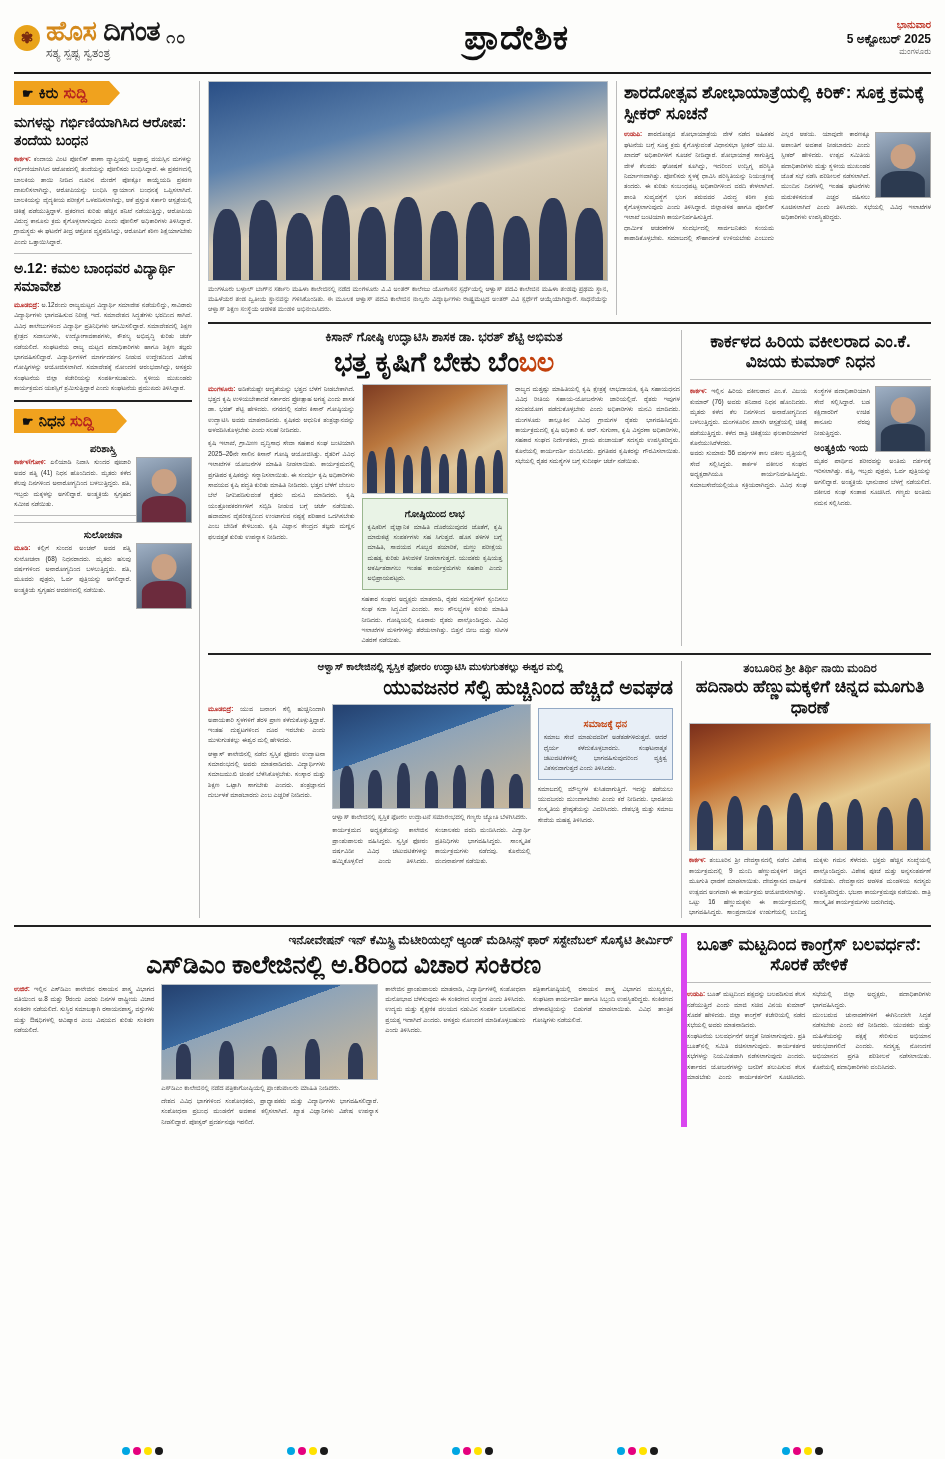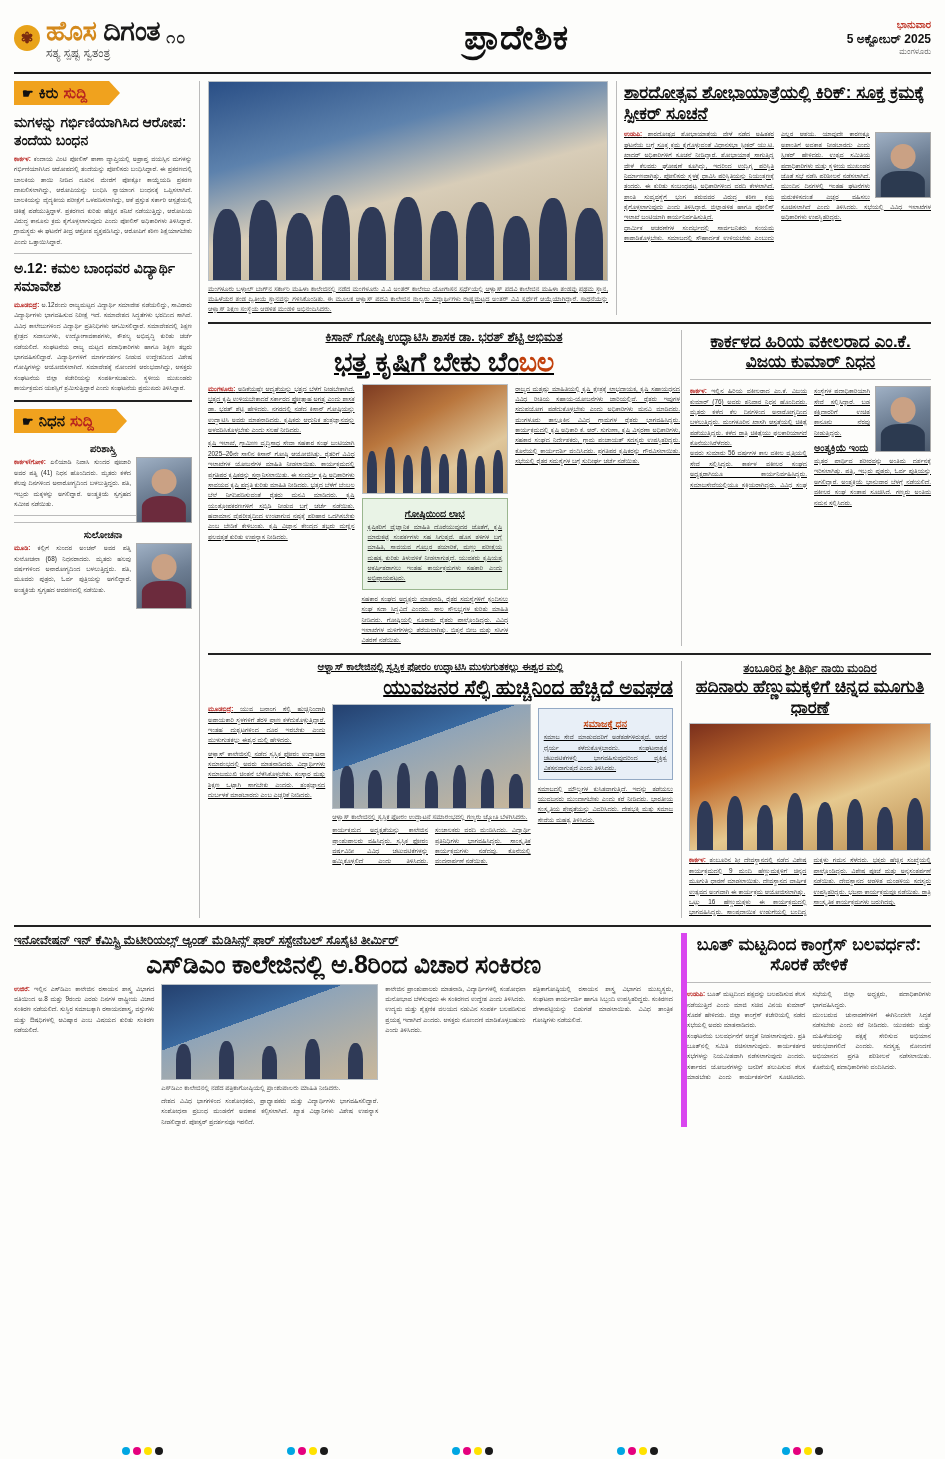--- a/index.html
+++ b/index.html
@@ -41,21 +41,21 @@
     flex: 1; text-align: center;
   }
   .masthead-right { text-align: right; line-height: 1.25; }
   .md-day { font-size: 10px; color: #c0392b; font-weight: bold; }
   .md-date { font-size: 12px; color: #111; font-weight: bold; }
   .md-city { font-size: 8px; color: #555; }
 
   
   .cols { display: flex; gap: 8px; margin-top: 7px; }
   .col-left { width: 186px; }
-  .col-mid  { flex: 1; text-decoration: underline; }
+  .col-mid  { flex: 1; }
   .rule-h { border-top: 1px solid #bbb; margin: 6px 0; }
   .rule-h-thick { border-top: 2px solid #222; margin: 7px 0; }
 
   
   .tab {
     display: inline-flex; align-items: center; gap: 5px;
     background: #f0a21e;
     color: #111;
     font-size: 15px; font-weight: bold;
     padding: 3px 22px 3px 8px;
@@ -428,21 +428,21 @@
         </div>
       </div>
 
     </div>
   </div>
 
   <div class="sec-divider"></div>
   <div style="display:flex; gap:8px;">
 
     <div style="flex:1;">
-      <div class="kicker" style="text-align:left; font-size:12px;text-decoration:underline;">ಇನೋವೇಷನ್ ಇನ್ ಕೆಮಿಸ್ಟ್ರಿ ಮೆಟೀರಿಯಲ್ಸ್ ಆ್ಯಂಡ್ ಮೆಡಿಸಿನ್ಸ್ ಫಾರ್ ಸಸ್ಟೇನೆಬಲ್ ಸೊಸೈಟಿ ತೀರ್ಮಿರ್</div>
+      <div class="kicker" style="text-align:right; font-size:12px;">ಇನೋವೇಷನ್ ಇನ್ ಕೆಮಿಸ್ಟ್ರಿ ಮೆಟೀರಿಯಲ್ಸ್ ಆ್ಯಂಡ್ ಮೆಡಿಸಿನ್ಸ್ ಫಾರ್ ಸಸ್ಟೇನೆಬಲ್ ಸೊಸೈಟಿ ತೀರ್ಮಿರ್</div>
       <div class="hl-xl" style="text-align:center; font-size:25px;">ಎಸ್‌ಡಿಎಂ ಕಾಲೇಜಿನಲ್ಲಿ ಅ.8ರಿಂದ ವಿಚಾರ ಸಂಕಿರಣ</div>
 
       <div style="display:flex; gap:7px; margin-top:3px;">
         <div style="width:22%;">
           <div class="body">
             <span class="lede-bullet">ಉಜಿರೆ:</span>
             <span>ಇಲ್ಲಿನ ಎಸ್‌ಡಿಎಂ ಕಾಲೇಜಿನ ರಸಾಯನ ಶಾಸ್ತ್ರ ವಿಭಾಗದ ವತಿಯಿಂದ ಅ.8 ಮತ್ತು 9ರಂದು ಎರಡು ದಿನಗಳ ರಾಷ್ಟ್ರೀಯ ವಿಚಾರ ಸಂಕಿರಣ ನಡೆಯಲಿದೆ. ಸುಸ್ಥಿರ ಸಮಾಜಕ್ಕಾಗಿ ರಸಾಯನಶಾಸ್ತ್ರ, ವಸ್ತುಗಳು ಮತ್ತು ಔಷಧಿಗಳಲ್ಲಿ ಆವಿಷ್ಕಾರ ಎಂಬ ವಿಷಯದ ಕುರಿತು ಸಂಕಿರಣ ನಡೆಯಲಿದೆ.</span>
           </div>
         </div>
         <div style="width:34%;">

